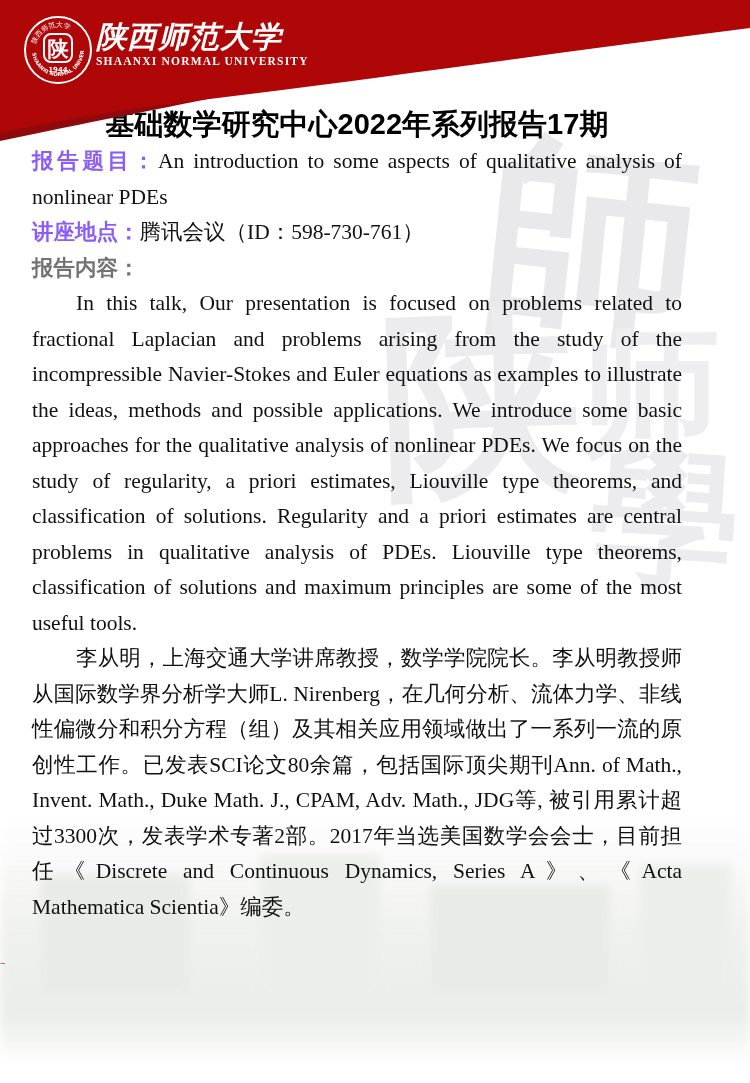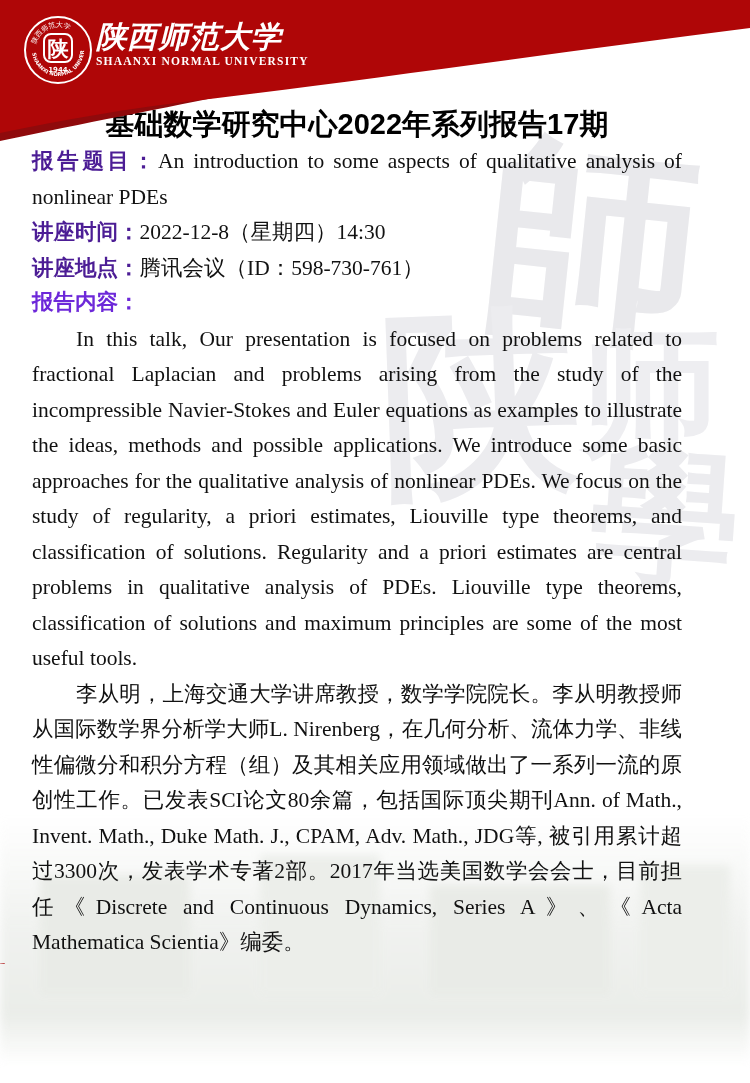--- a/index.html
+++ b/index.html
@@ -44,23 +44,23 @@
   .content{position:absolute;left:17px;top:0;width:680px;z-index:2;padding:0 15px;box-sizing:border-box;}
   .poster-title{
     margin:104px 0 0 0;text-align:center;
     font-family:"Liberation Sans","DejaVu Sans",sans-serif;
     font-weight:bold;font-size:29px;line-height:40px;color:#000;
   }
   .body-text{font-size:21.5px;line-height:35.5px;}
   .body-text p{margin:0;text-align:justify;}
   .lbl{
     font-family:"Liberation Sans","DejaVu Sans",sans-serif;
-    font-weight:bold;color:#4c1d95;
+    font-weight:bold;color:#8b5cf6;
   }
-  .sec-label{font-family:Liberation Mono, monospace;font-weight:bold;color:#6d28d9;}
+  .sec-label{font-family:Liberation Serif, serif;font-weight:bold;color:#737373;}
   .para{text-indent:44px;}
 </style>
 </head>
 <body>
 
 <div class="page">
 
   <div class="wm wm1">師</div>
   <div class="wm wm2">陕</div>
   <div class="wm wm3">师</div>
@@ -98,21 +98,20 @@
   <div class="uni-names">
     <div class="uni-zh">陕西师范大学</div>
     <div class="uni-en">SHAANXI NORMAL UNIVERSITY</div>
   </div>
 
   <div class="content">
     <h1 class="poster-title">基础数学研究中心2022年系列报告17期</h1>
 
     <div class="body-text">
       <p><span class="lbl">报告题目：</span><span>An introduction to some aspects of qualitative analysis of nonlinear PDEs</span></p>
-      <p><span class="lbl">讲座时间：</span><span>2022-12-8（星期四）14:30</span></p>
       <p><span class="lbl">讲座地点：</span><span>腾讯会议（ID：598-730-761）</span></p>
 
       <p class="sec-label">报告内容：</p>
       <p class="para">In this talk, Our presentation is focused on problems related to fractional Laplacian and problems arising from the study of the incompressible Navier-Stokes and Euler equations as examples to illustrate the ideas, methods and possible applications. We introduce some basic approaches for the qualitative analysis of nonlinear PDEs. We focus on the study of regularity, a priori estimates, Liouville type theorems, and classification of solutions. Regularity and a priori estimates are central problems in qualitative analysis of PDEs. Liouville type theorems, classification of solutions and maximum principles are some of the most useful tools.</p>
 
       <p class="para">李从明，上海交通大学讲席教授，数学学院院长。李从明教授师从国际数学界分析学大师L. Nirenberg，在几何分析、流体力学、非线性偏微分和积分方程（组）及其相关应用领域做出了一系列一流的原创性工作。已发表SCI论文80余篇，包括国际顶尖期刊Ann. of Math., Invent. Math., Duke Math. J., CPAM, Adv. Math., JDG等, 被引用累计超过3300次，发表学术专著2部。2017年当选美国数学会会士，目前担任《Discrete and Continuous Dynamics, Series A》、《Acta Mathematica Scientia》编委。</p>
     </div>
   </div>
 
   <svg class="footer-svg" width="750" height="120" viewBox="0 0 120040 19206" style="width:750px;height:120px;" preserveAspectRatio="none">

